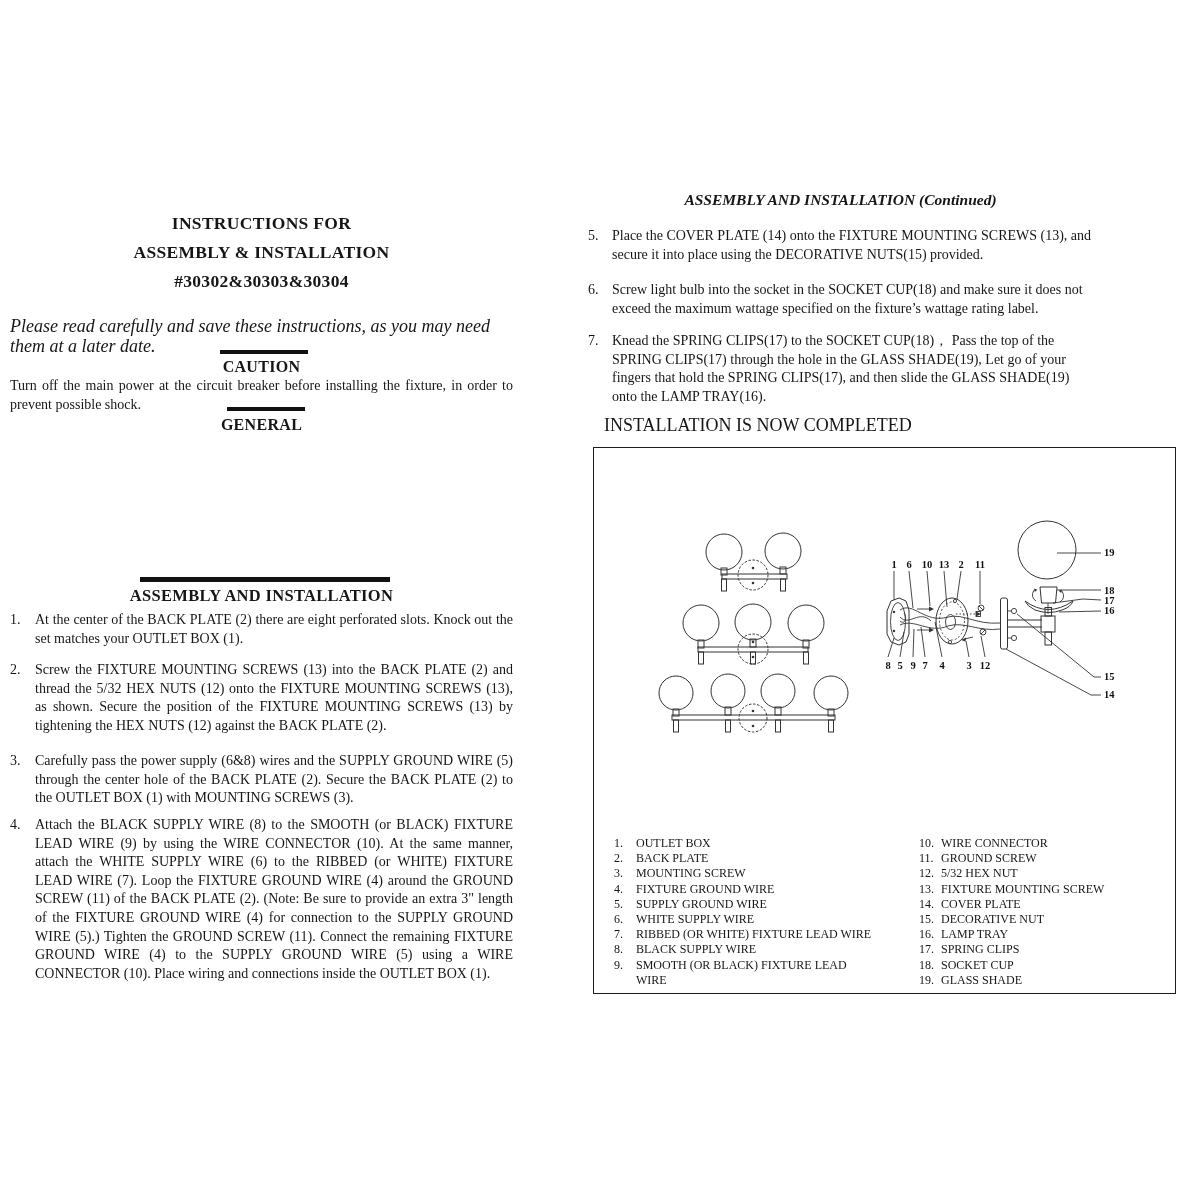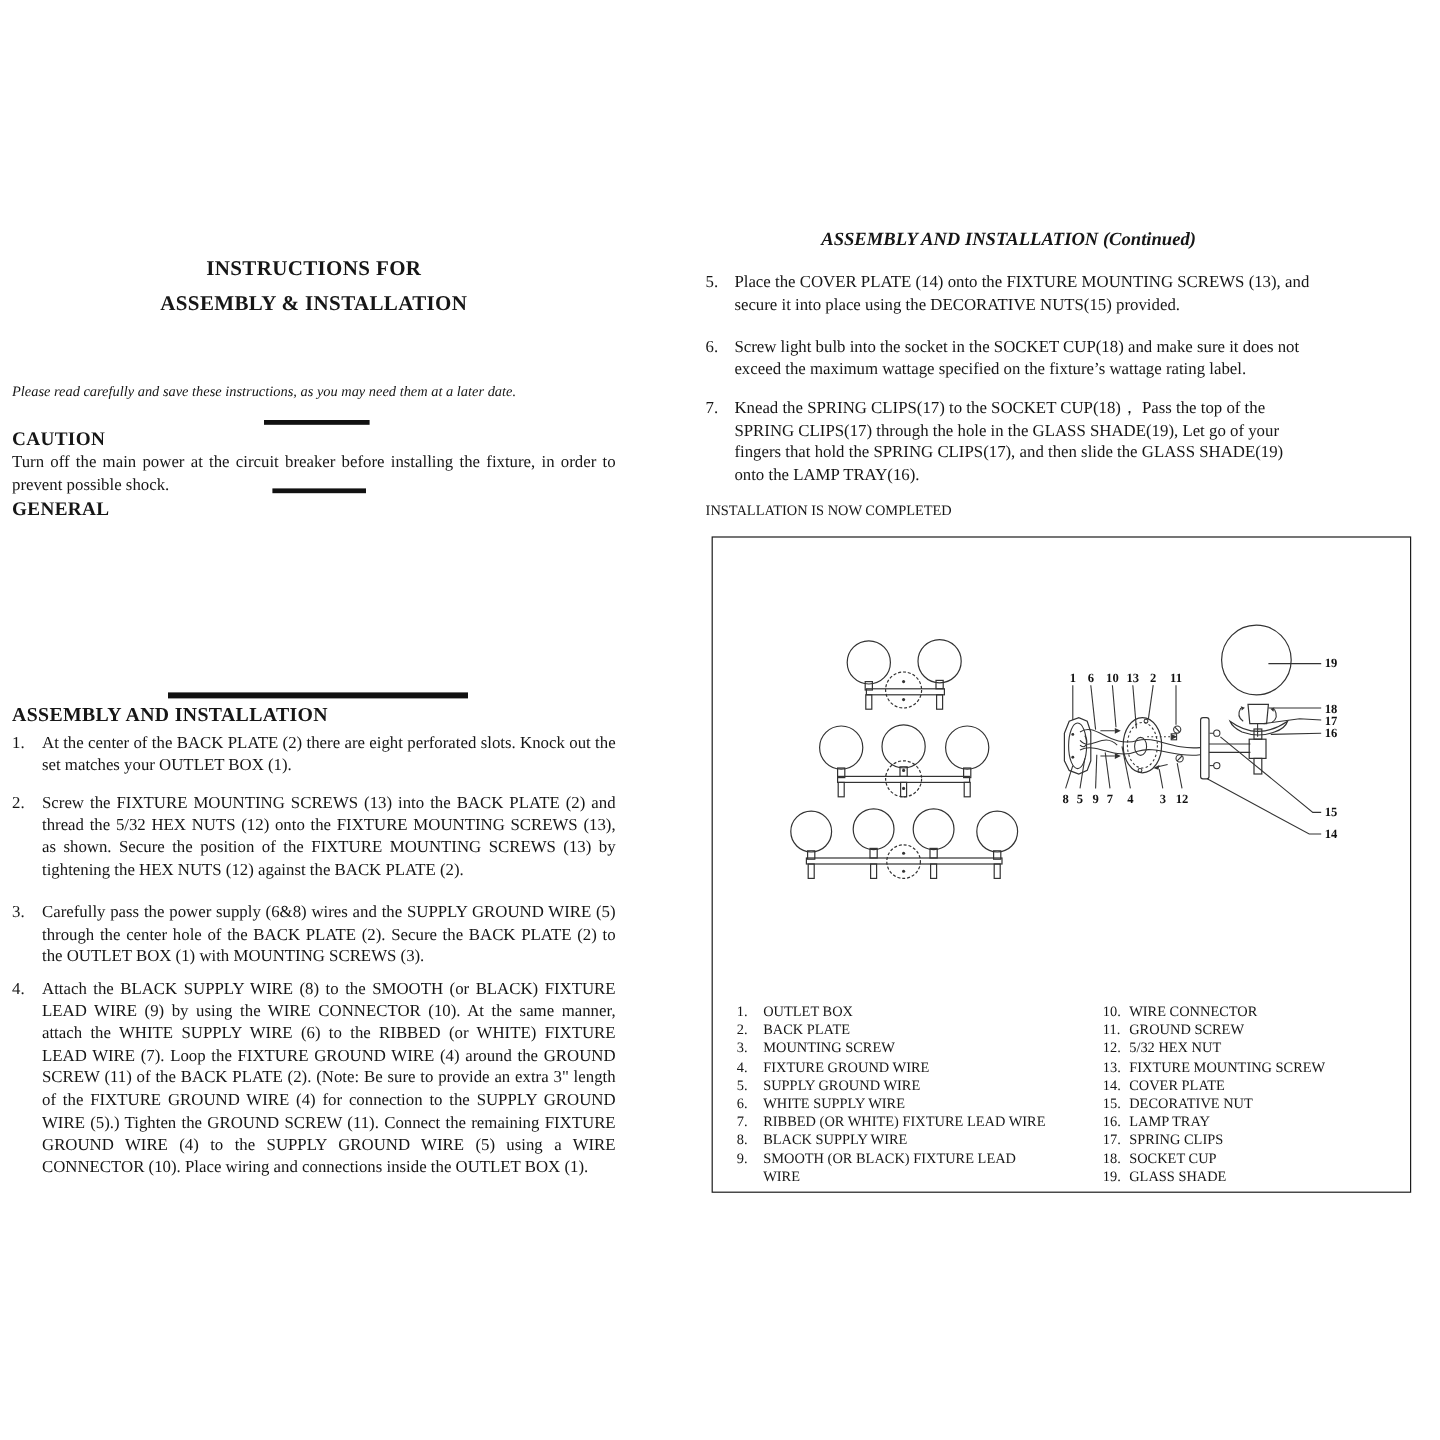--- a/index.html
+++ b/index.html
@@ -6,37 +6,37 @@
   body{
     width:1200px;height:1200px;position:relative;background:#ffffff;
     font-family:"Liberation Serif", serif;color:#161616;
     -webkit-font-smoothing:antialiased;overflow:hidden;
   }
   
   .left-col{position:absolute;left:10px;top:0;width:503px;height:1200px;}
   .title-block{position:absolute;left:0;top:209px;width:100%;text-align:center;
     font-weight:bold;font-size:17.5px;line-height:29px;letter-spacing:.3px;}
   .intro{position:absolute;left:0;top:317px;width:100%;font-style:italic;
-    font-size:12px;line-height:19.5px;}
+    font-size:18px;line-height:19.5px;}
   .rule-bar{position:absolute;background:#111;height:4px;}
-  .sec-head{position:absolute;left:0;width:100%;
+  .sec-head{position:absolute;left:0;width:100%;text-align:center;
     font-weight:bold;font-size:16px;line-height:20px;letter-spacing:.3px;}
   .body-par{position:absolute;left:0;width:100%;font-size:14px;line-height:18.6px;
     text-align:justify;}
   .step{position:absolute;left:0;width:100%;display:flex;font-size:14px;line-height:18.6px;}
   .step .snum{flex:none;width:25px;}
   .step .stext{flex:1;text-align:justify;}
   
   .right-col{position:absolute;left:588px;top:0;width:505px;height:460px;}
   .cont-head{position:absolute;left:0;top:190px;width:100%;text-align:center;
     font-weight:bold;font-size:15.5px;line-height:20px;font-style:italic;}
   .rstep{position:absolute;left:0;width:100%;display:flex;font-size:14px;line-height:18.6px;}
   .rstep .snum{flex:none;width:24px;}
   .rstep .stext{flex:1;}
-  .completed{position:absolute;left:0;top:416px;font-size:12px;line-height:18px;}
+  .completed{position:absolute;left:16px;top:416px;font-size:18px;line-height:18px;}
   
   .diagram-box{position:absolute;left:593px;top:447px;width:583px;height:547px;
     border:1.5px solid #1c1c1c;box-sizing:border-box;}
   .diagram-svg{position:absolute;left:0;top:0;}
   .parts-col{position:absolute;font-size:12px;line-height:15.2px;}
   .parts-col-left{left:20px;top:388px;width:292px;}
   .parts-col-right{left:325px;top:388px;width:248px;}
   .p-item{display:flex;}
   .p-num{flex:none;width:22px;}
   .p-label{flex:1;white-space:pre-line;}
@@ -47,20 +47,21 @@
   .callout{font-size:10.5px;font-weight:bold;fill:#111;font-family:"Liberation Serif",serif;}
   .dot{fill:#333;stroke:none;}
 </style>
 </head>
 <body>
 
 <div class="left-col">
   <div class="title-block">
     <div>INSTRUCTIONS FOR</div>
     <div>ASSEMBLY &amp; INSTALLATION</div>
+    <div>#30302&amp;30303&amp;30304</div>
   </div>
 
   <div class="intro">Please read carefully and save these instructions, as you may need them at a later date.</div>
 
   <div class="rule-bar" style="left:210px;top:350px;width:88px;"></div>
   <div class="sec-head" style="top:357px;">CAUTION</div>
   <div class="body-par" style="top:377px;">Turn off the main power at the circuit breaker before installing the fixture, in order to prevent possible shock.</div>
 
   <div class="rule-bar" style="left:217px;top:407px;width:78px;"></div>
   <div class="sec-head" style="top:415px;">GENERAL</div>

